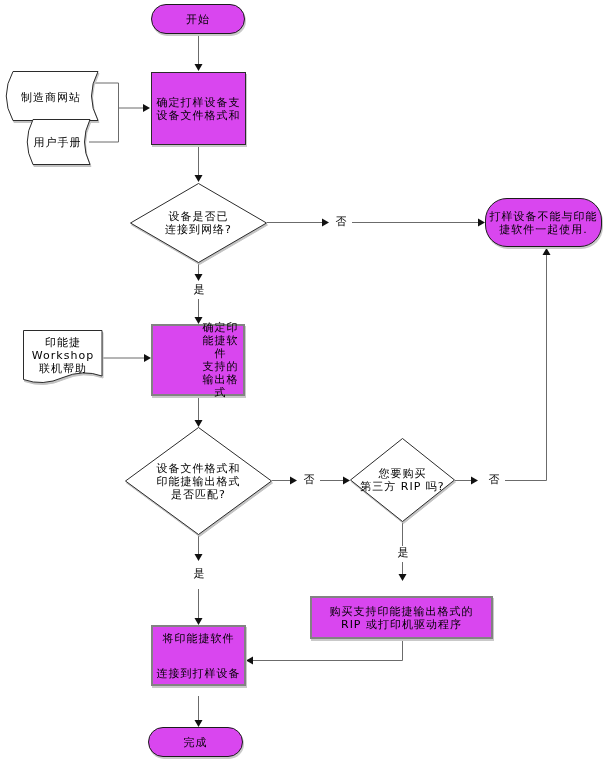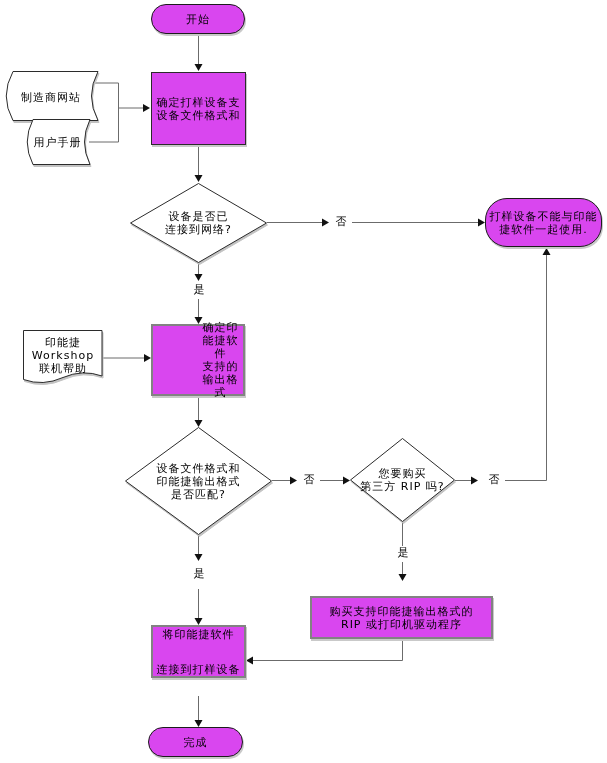--- a/index.html
+++ b/index.html
@@ -156,21 +156,21 @@
       <span>您要购买</span>
       <span>第三方 RIP 吗?</span>
     </div>
   </div>
 
   <div class="shape process gray" style="left:310px;top:596px;width:183px;height:43px;">
     <span>购买支持印能捷输出格式的</span>
     <span>RIP 或打印机驱动程序</span>
   </div>
 
-  <div class="shape process gray" style="left:151px;top:625px;width:95px;height:53px;gap:22px;">
+  <div class="shape process gray" style="left:151px;top:625px;width:95px;height:61px;gap:22px;">
     <span>将印能捷软件</span>
     <span>连接到打样设备</span>
   </div>
 
   <div class="shape terminator" style="left:148px;top:727px;width:95px;height:30px;">
     <span>完成</span>
   </div>
 
   <div class="edge-label" style="left:332px;top:215px;width:16px;">否</div>
   <div class="edge-label" style="left:190px;top:283px;width:16px;">是</div>

